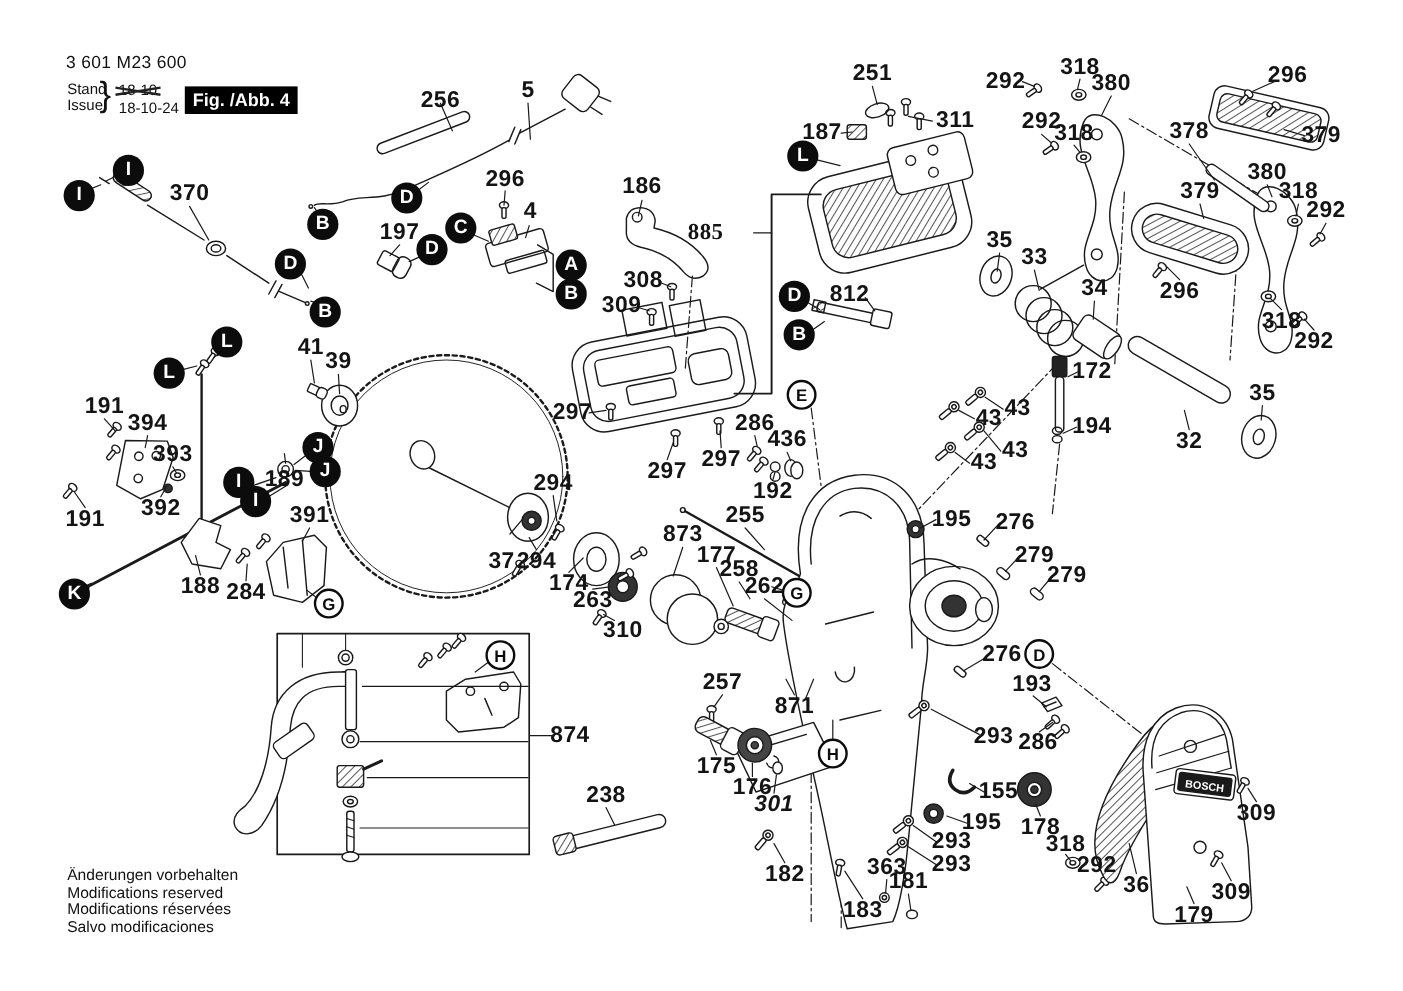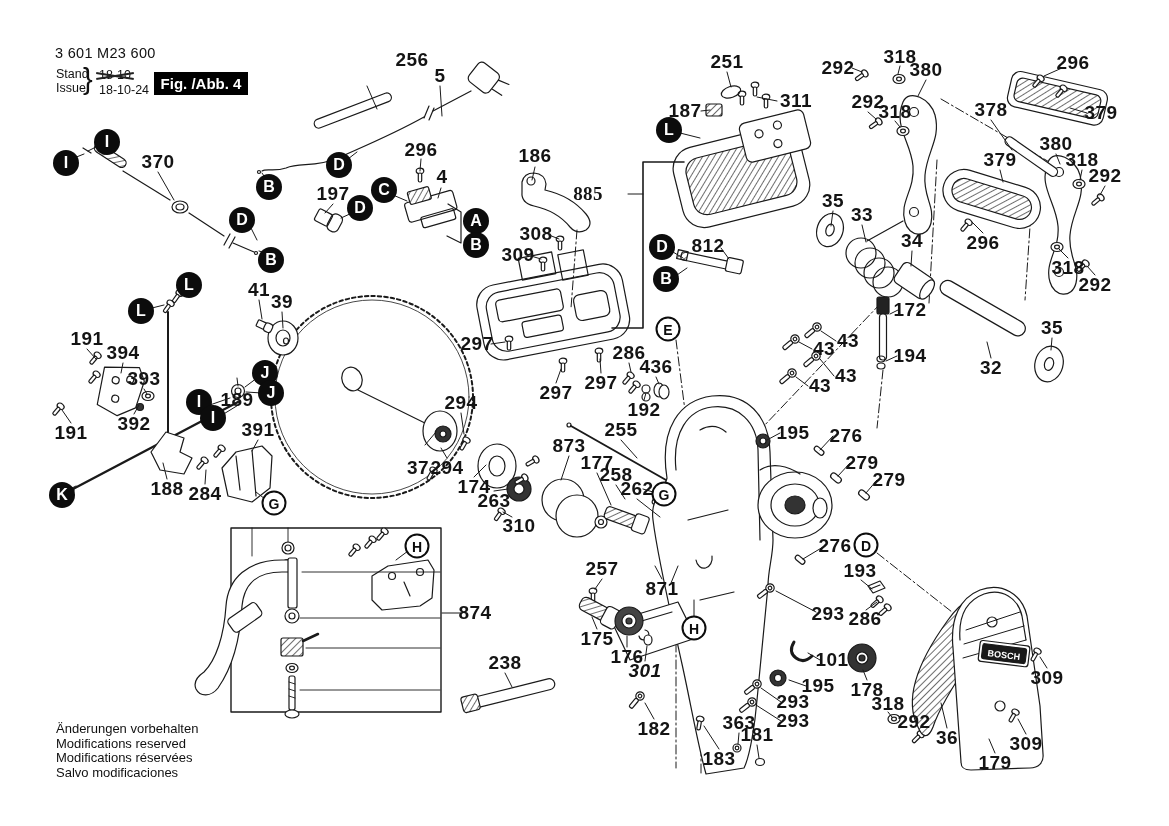--- a/index.html
+++ b/index.html
@@ -575,21 +575,21 @@
   <div class="fig-box">Fig. /Abb. 4</div>
 
   <div class="footer">
     <div>Änderungen vorbehalten</div>
     <div>Modifications reserved</div>
     <div>Modifications réservées</div>
     <div>Salvo modificaciones</div>
   </div>
 
   <div id="labels">
-      <div class="plabel" style="left: 367px; top: 60px; margin-left: 45px;">256</div>
+      <div class="plabel" style="left: 367px; top: 84px;">256</div>
       <div class="plabel" style="left: 440px; top: 76px;">5</div>
       <div class="plabel" style="left: 158px; top: 162px;">370</div>
       <div class="plabel" style="left: 421px; top: 150px;">296</div>
       <div class="plabel" style="left: 333px; top: 194px;">197</div>
       <div class="plabel" style="left: 442px; top: 177px;">4</div>
       <div class="plabel" style="left: 535px; top: 156px;">186</div>
       <div class="plabel" style="left: 536px; top: 234px;">308</div>
       <div class="plabel" style="left: 518px; top: 255px;">309</div>
       <div class="plabel" style="left: 727px; top: 62px;">251</div>
       <div class="plabel" style="left: 685px; top: 111px; text-align: right;">187</div>
@@ -651,21 +651,21 @@
       <div class="plabel" style="left: 494px; top: 501px;">263</div>
       <div class="plabel" style="left: 519px; top: 526px;">310</div>
       <div class="plabel" style="left: 793px; top: 433px;">195</div>
       <div class="plabel" style="left: 846px; top: 436px;">276</div>
       <div class="plabel" style="left: 862px; top: 463px;">279</div>
       <div class="plabel" style="left: 889px; top: 480px;">279</div>
       <div class="plabel" style="left: 835px; top: 546px;">276</div>
       <div class="plabel" style="left: 860px; top: 571px;">193</div>
       <div class="plabel" style="left: 828px; top: 614px;">293</div>
       <div class="plabel" style="left: 865px; top: 619px;">286</div>
-      <div class="plabel" style="left: 832px; top: 660px;">101</div>
+      <div class="plabel" style="left: 832px; top: 660px;">155</div>
       <div class="plabel" style="left: 818px; top: 686px;">195</div>
       <div class="plabel" style="left: 867px; top: 690px;">178</div>
       <div class="plabel" style="left: 888px; top: 704px;">318</div>
       <div class="plabel" style="left: 914px; top: 722px;">292</div>
       <div class="plabel" style="left: 793px; top: 702px;">293</div>
       <div class="plabel" style="left: 793px; top: 721px;">293</div>
       <div class="plabel" style="left: 602px; top: 569px;">257</div>
       <div class="plabel" style="left: 662px; top: 589px;">871</div>
       <div class="plabel" style="left: 597px; top: 639px;">175</div>
       <div class="plabel" style="left: 627px; top: 657px;">176</div>

